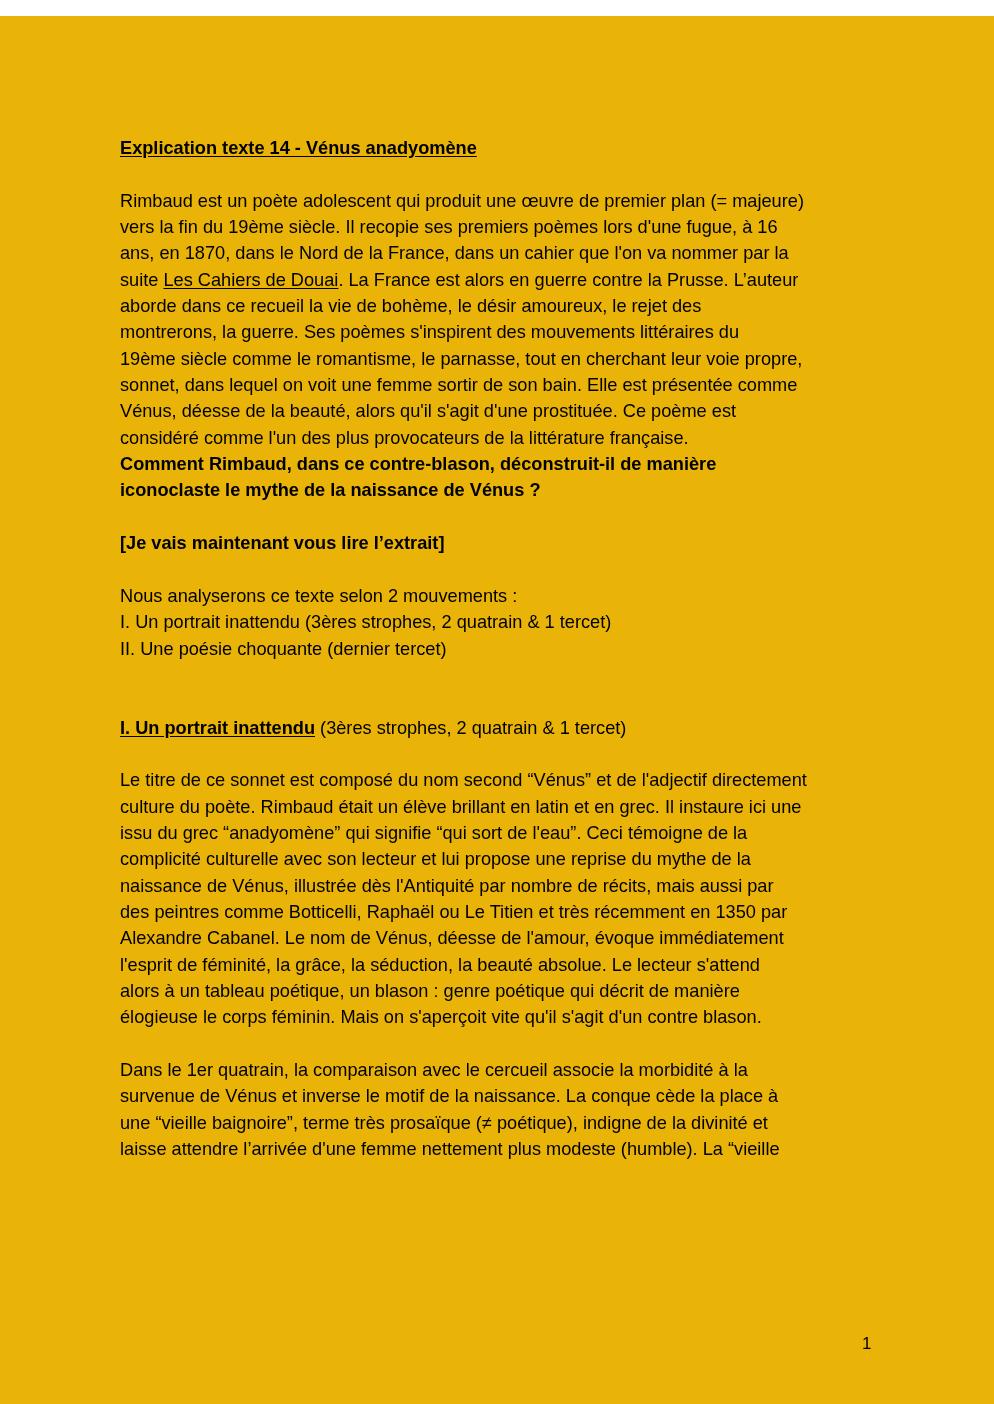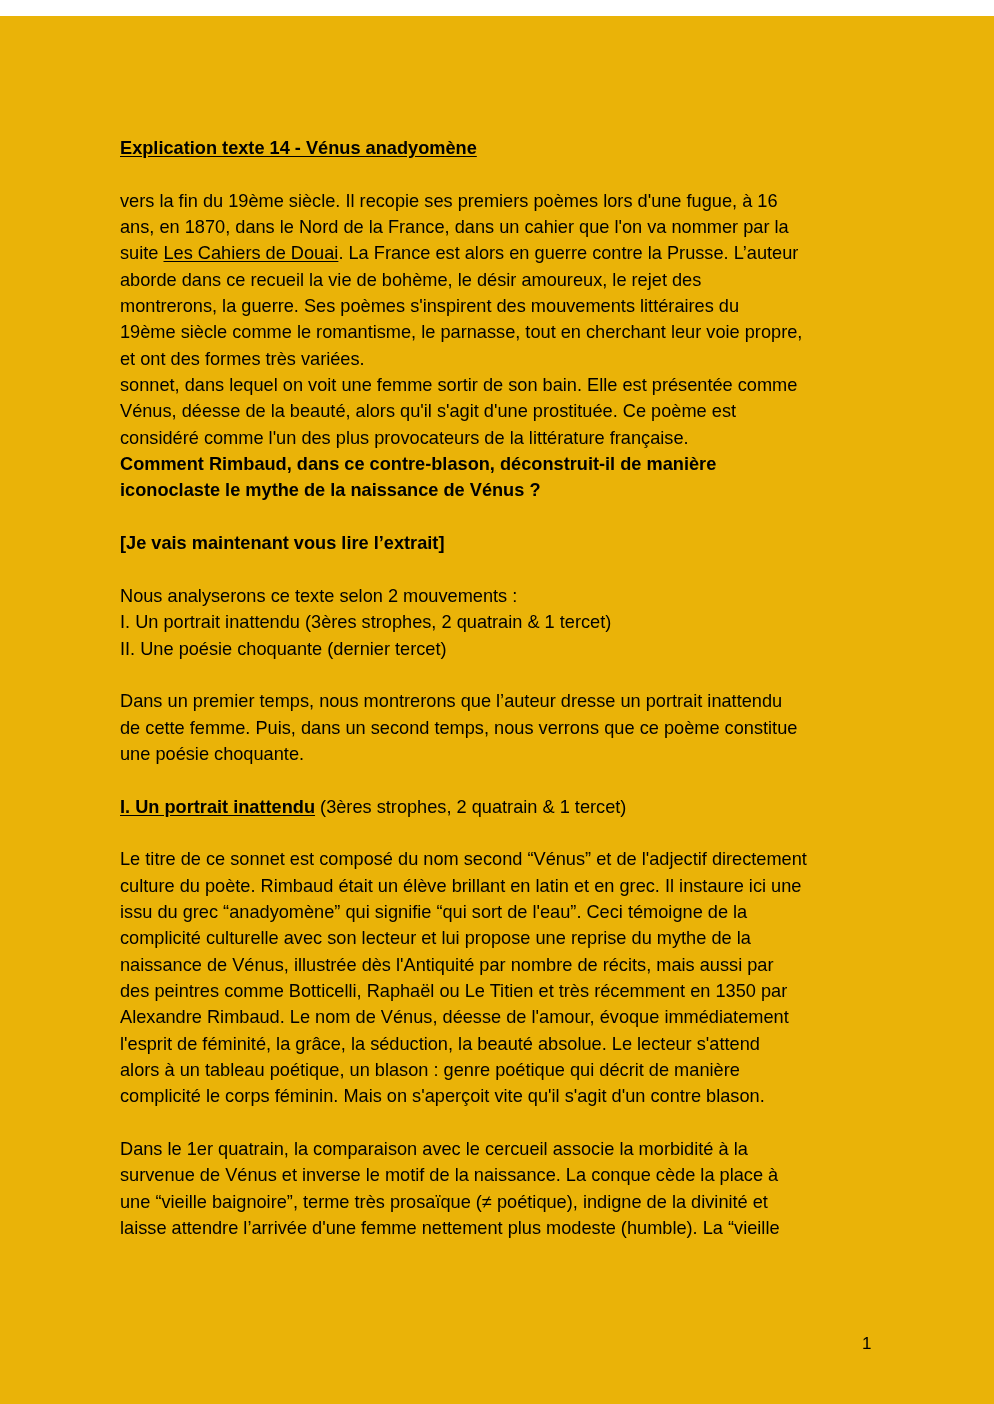--- a/index.html
+++ b/index.html
@@ -25,66 +25,61 @@
 </head>
 <body>
 
 <div class="page">
   <div class="content">
 
     <div class="line b u">Explication texte 14 - Vénus anadyomène</div>
     <div class="blank"></div>
 
     <div>
+      <div class="line">Rimbaud est un poète adolescent qui produit une œuvre de premier plan (= majeure)</div>
       <div class="line">vers la fin du 19ème siècle. Il recopie ses premiers poèmes lors d'une fugue, à 16</div>
       <div class="line">ans, en 1870, dans le Nord de la France, dans un cahier que l'on va nommer par la</div>
       <div class="line"><span>suite </span><span class="i u">Les Cahiers de Douai</span><span>. La France est alors en guerre contre la Prusse. L’auteur</span></div>
       <div class="line">aborde dans ce recueil la vie de bohème, le désir amoureux, le rejet des</div>
       <div class="line">montrerons, la guerre. Ses poèmes s'inspirent des mouvements littéraires du</div>
       <div class="line">19ème siècle comme le romantisme, le parnasse, tout en cherchant leur voie propre,</div>
-      <div class="line">et ont des formes très variées.</div>
       <div class="line">sonnet, dans lequel on voit une femme sortir de son bain. Elle est présentée comme</div>
       <div class="line">Vénus, déesse de la beauté, alors qu'il s'agit d'une prostituée. Ce poème est</div>
       <div class="line">considéré comme l'un des plus provocateurs de la littérature française.</div>
       <div class="line b">Comment Rimbaud, dans ce contre-blason, déconstruit-il de manière</div>
       <div class="line b">iconoclaste le mythe de la naissance de Vénus ?</div>
     </div>
     <div class="blank"></div>
 
     <div class="line b">[Je vais maintenant vous lire l’extrait]</div>
     <div class="blank"></div>
 
     <div>
       <div class="line">Nous analyserons ce texte selon 2 mouvements :</div>
       <div class="line">I. Un portrait inattendu (3ères strophes, 2 quatrain &amp; 1 tercet)</div>
       <div class="line">II. Une poésie choquante (dernier tercet)</div>
     </div>
     <div class="blank"></div>
 
-    <div>
-      <div class="line">Dans un premier temps, nous montrerons que l’auteur dresse un portrait inattendu</div>
-      <div class="line">de cette femme. Puis, dans un second temps, nous verrons que ce poème constitue</div>
-      <div class="line">une poésie choquante.</div>
-    </div>
     <div class="blank"></div>
 
     <div class="line"><span class="b u">I. Un portrait inattendu</span><span> (3ères strophes, 2 quatrain &amp; 1 tercet)</span></div>
     <div class="blank"></div>
 
     <div>
       <div class="line">Le titre de ce sonnet est composé du nom second “Vénus” et de l'adjectif directement</div>
       <div class="line">culture du poète. Rimbaud était un élève brillant en latin et en grec. Il instaure ici une</div>
       <div class="line">issu du grec “anadyomène” qui signifie “qui sort de l'eau”. Ceci témoigne de la</div>
       <div class="line">complicité culturelle avec son lecteur et lui propose une reprise du mythe de la</div>
       <div class="line">naissance de Vénus, illustrée dès l'Antiquité par nombre de récits, mais aussi par</div>
       <div class="line">des peintres comme Botticelli, Raphaël ou Le Titien et très récemment en 1350 par</div>
-      <div class="line">Alexandre Rimbaud. Le nom de Vénus, déesse de l'amour, évoque immédiatement</div>
+      <div class="line">Alexandre Cabanel. Le nom de Vénus, déesse de l'amour, évoque immédiatement</div>
       <div class="line">l'esprit de féminité, la grâce, la séduction, la beauté absolue. Le lecteur s'attend</div>
       <div class="line">alors à un tableau poétique, un blason : genre poétique qui décrit de manière</div>
-      <div class="line">complicité le corps féminin. Mais on s'aperçoit vite qu'il s'agit d'un contre blason.</div>
+      <div class="line">élogieuse le corps féminin. Mais on s'aperçoit vite qu'il s'agit d'un contre blason.</div>
     </div>
     <div class="blank"></div>
 
     <div>
       <div class="line">Dans le 1er quatrain, la comparaison avec le cercueil associe la morbidité à la</div>
       <div class="line">survenue de Vénus et inverse le motif de la naissance. La conque cède la place à</div>
       <div class="line">une “vieille baignoire”, terme très prosaïque (≠ poétique), indigne de la divinité et</div>
       <div class="line">laisse attendre l’arrivée d'une femme nettement plus modeste (humble). La “vieille</div>
     </div>
 

